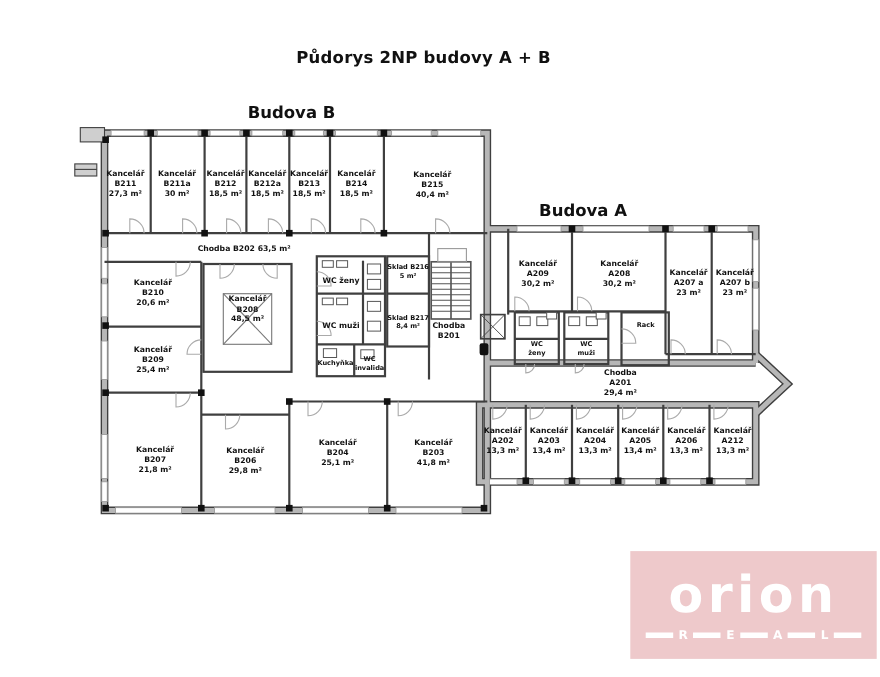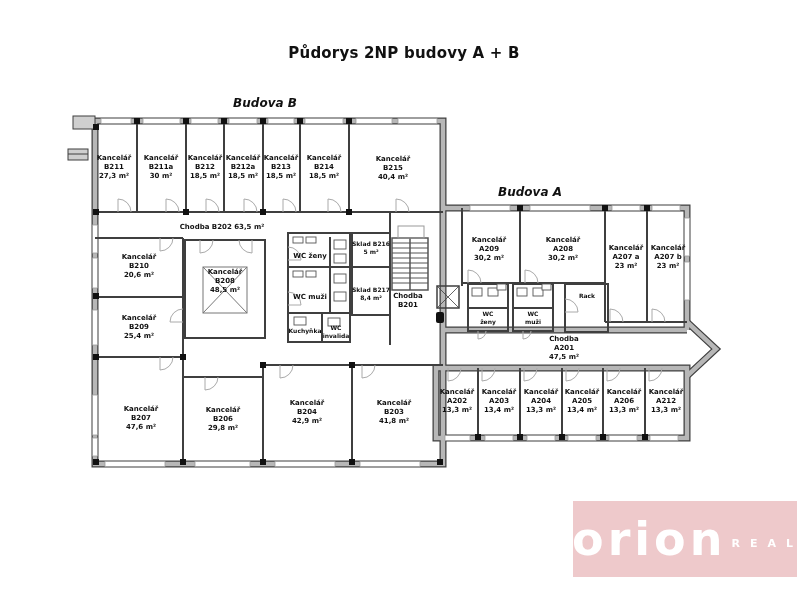--- a/index.html
+++ b/index.html
@@ -2,26 +2,26 @@
 <html><head>
 <meta charset="utf-8">
 <style>
   html,body{margin:0;padding:0;background:#fff;}
   .canvas{position:relative;width:800px;height:615px;background:#ffffff;overflow:hidden;
           font-family:"DejaVu Sans",sans-serif;}
   svg{position:absolute;left:0;top:0;}
   .lbl{position:absolute;transform:translate(-50%,-50%);text-align:center;
        font:bold 7px/1.25 "DejaVu Sans",sans-serif;color:#111;white-space:nowrap;}
   .lbl span{display:block;}
-  .title{font-size:15px;letter-spacing:0.2px;margin-left:19px;}
-  .bldg{font-size:12px;font-style:italic;}
+  .title{font-size:15px;letter-spacing:0.2px;}
+  .bldg{font-size:15px;}
   .small{font-size:6px;}
   
-  .logo{position:absolute;left:573px;top:501px;width:224px;height:76px;
-        display:flex;flex-direction:row;justify-content:center;align-items:center;}
+  .logo{position:absolute;left:573px;top:501px;width:224px;height:98px;
+        display:flex;flex-direction:column;justify-content:center;align-items:center;}
   .brand{font-weight:bold;font-size:46px;line-height:1;letter-spacing:4px;
          font-family:"DejaVu Sans",sans-serif;}
   .real-bar{display:flex;align-items:center;width:196px;margin-top:9px;}
   .real-bar .seg{flex:1;height:5px;background:#fff;}
   .real-bar .ltr{font-weight:bold;font-size:11px;padding:0 5px;line-height:1;}
 </style>
 </head>
 <body>
 
 <div class="canvas">
@@ -313,31 +313,31 @@
       <span>8,4 m²</span>
     </div>
   <div class="lbl" style="left:408px;top:301px">
       <span>Chodba</span>
       <span>B201</span>
     </div>
 
   <div class="lbl" style="left:141px;top:418px">
       <span>Kancelář</span>
       <span>B207</span>
-      <span>47,6 m²</span>
+      <span>21,8 m²</span>
     </div>
   <div class="lbl" style="left:223px;top:419px">
       <span>Kancelář</span>
       <span>B206</span>
       <span>29,8 m²</span>
     </div>
   <div class="lbl" style="left:307px;top:412px">
       <span>Kancelář</span>
       <span>B204</span>
-      <span>42,9 m²</span>
+      <span>25,1 m²</span>
     </div>
   <div class="lbl" style="left:394px;top:412px">
       <span>Kancelář</span>
       <span>B203</span>
       <span>41,8 m²</span>
     </div>
 
   <div class="lbl" style="left:489px;top:249px">
       <span>Kancelář</span>
       <span>A209</span>
@@ -363,21 +363,21 @@
       <span>WC</span>
       <span>ženy</span>
     </div>
   <div class="lbl small" style="left:533px;top:317px">
       <span>WC</span>
       <span>muži</span>
     </div>
   <div class="lbl" style="left:564px;top:348px">
       <span>Chodba</span>
       <span>A201</span>
-      <span>47,5 m²</span>
+      <span>29,4 m²</span>
     </div>
 
   <div class="lbl" style="left:457px;top:401px">
       <span>Kancelář</span>
       <span>A202</span>
       <span>13,3 m²</span>
     </div>
   <div class="lbl" style="left:499px;top:401px">
       <span>Kancelář</span>
       <span>A203</span>

